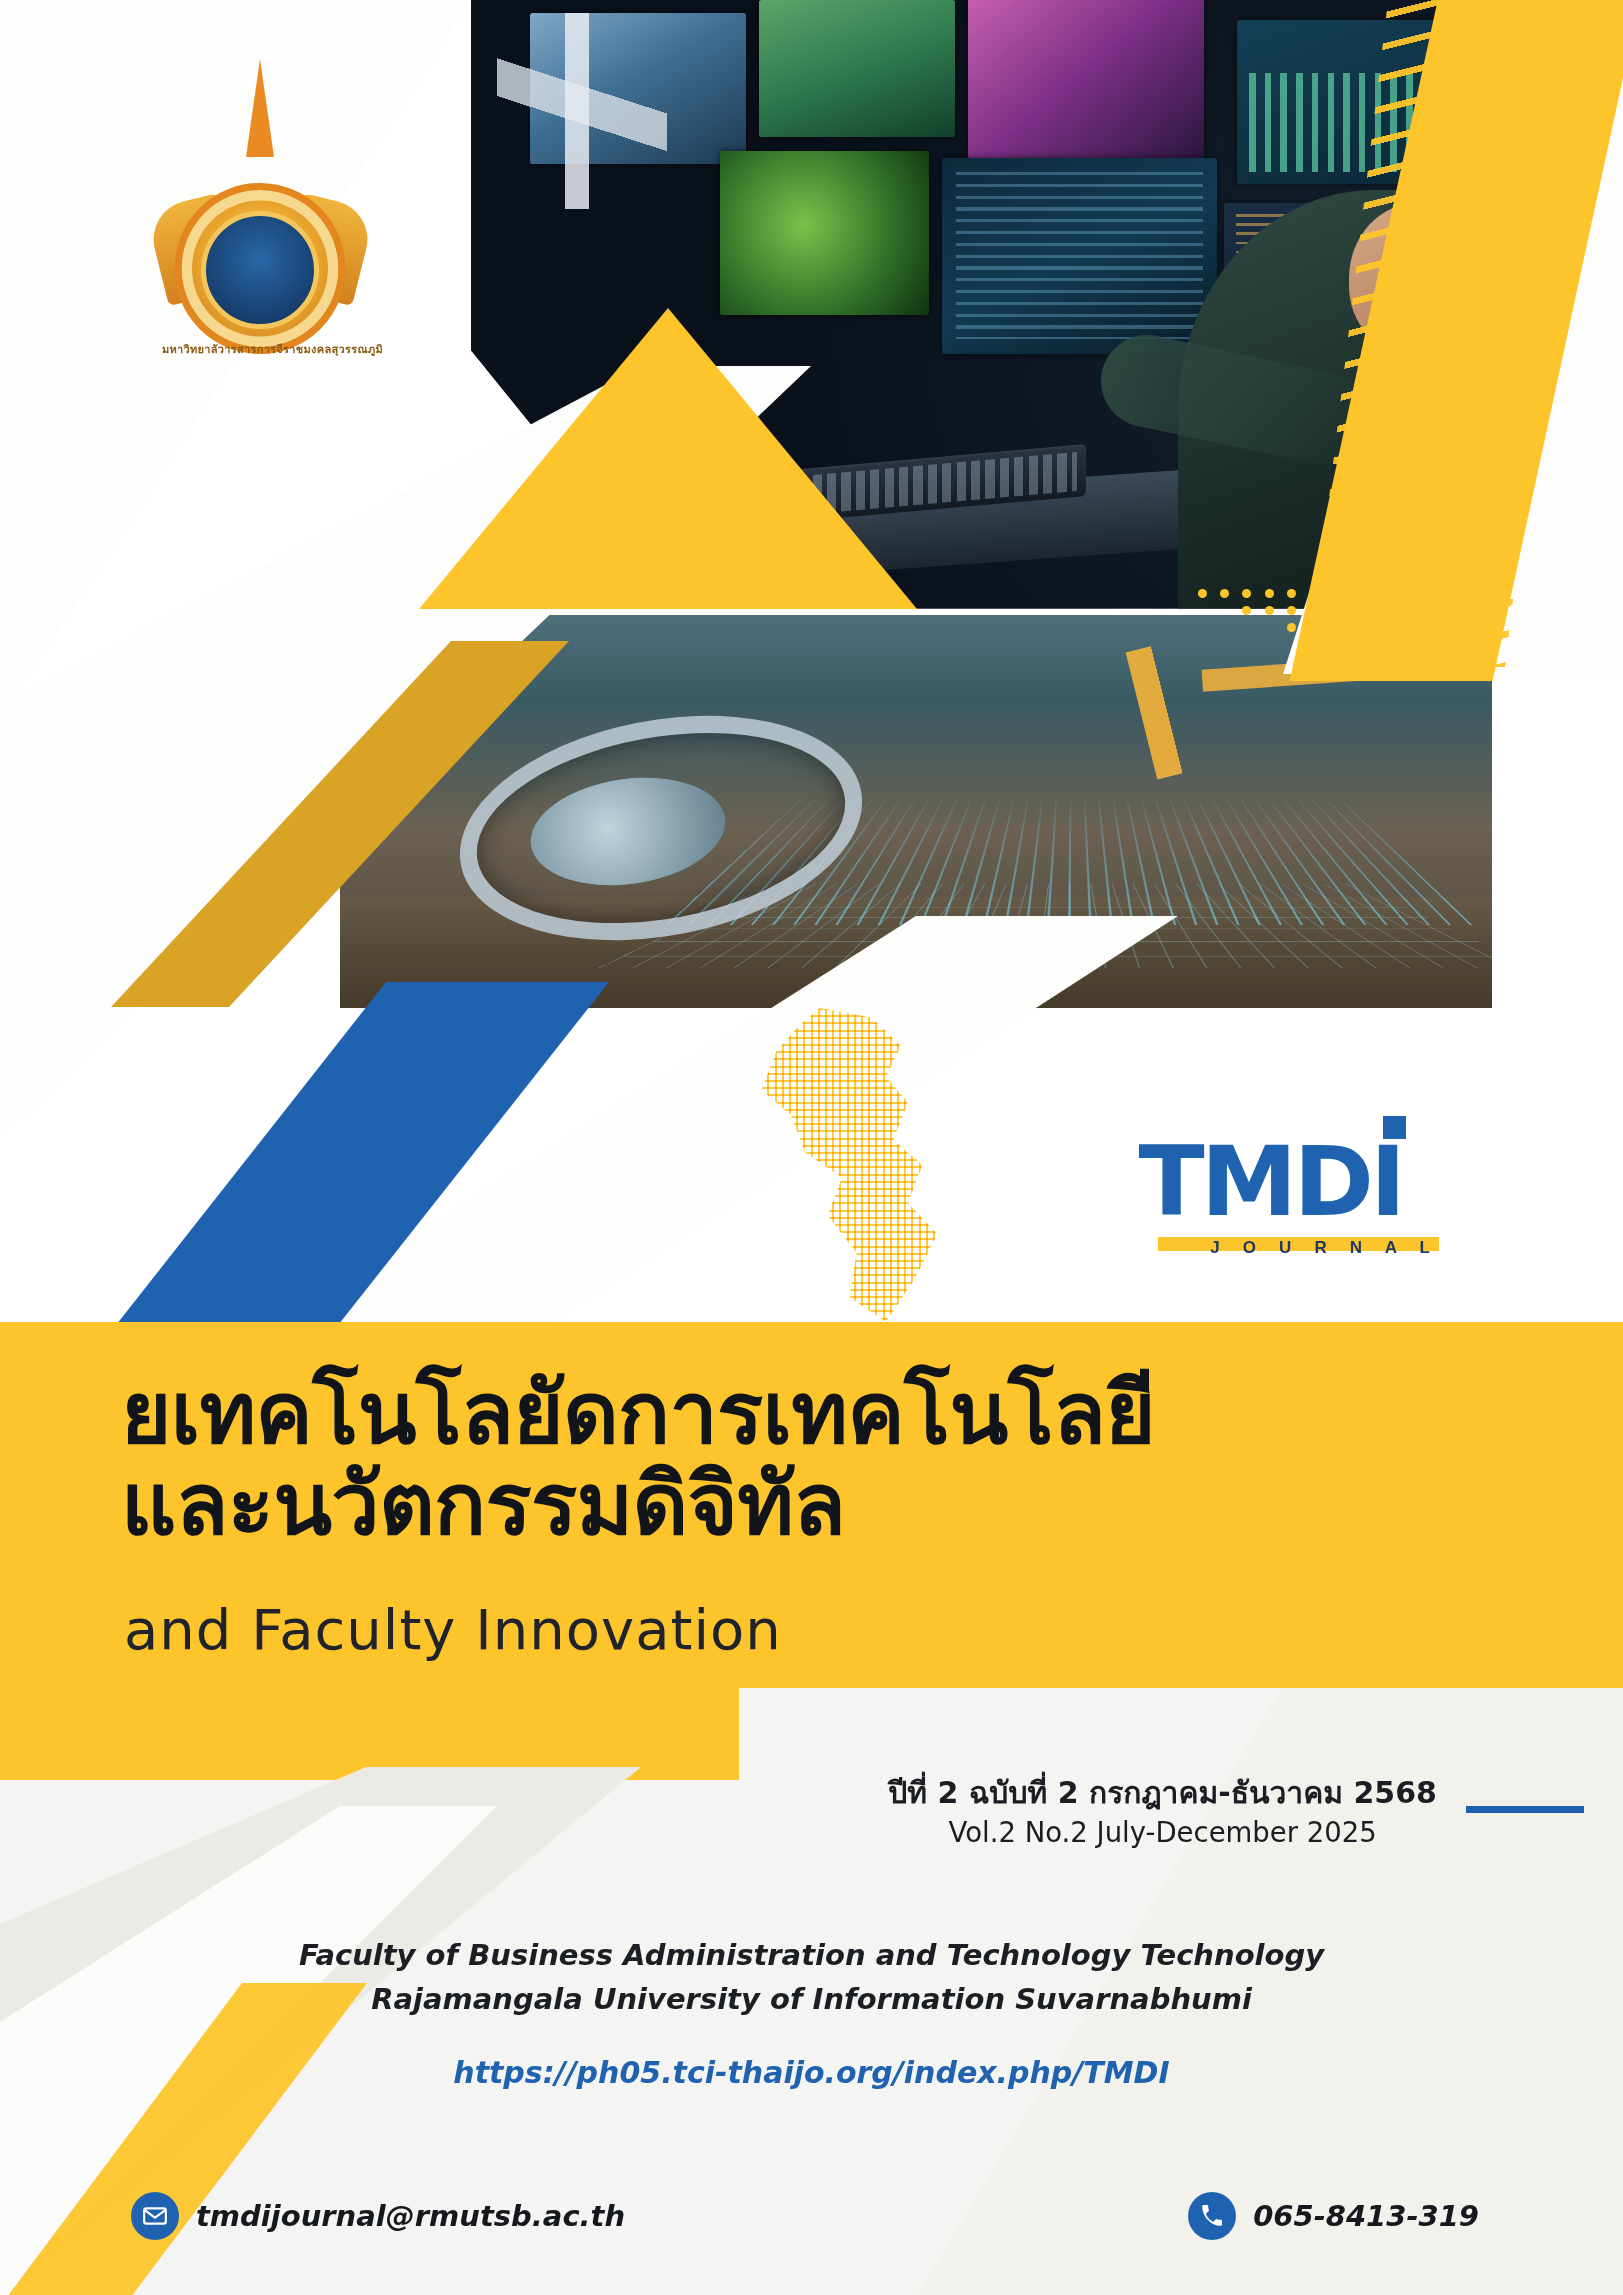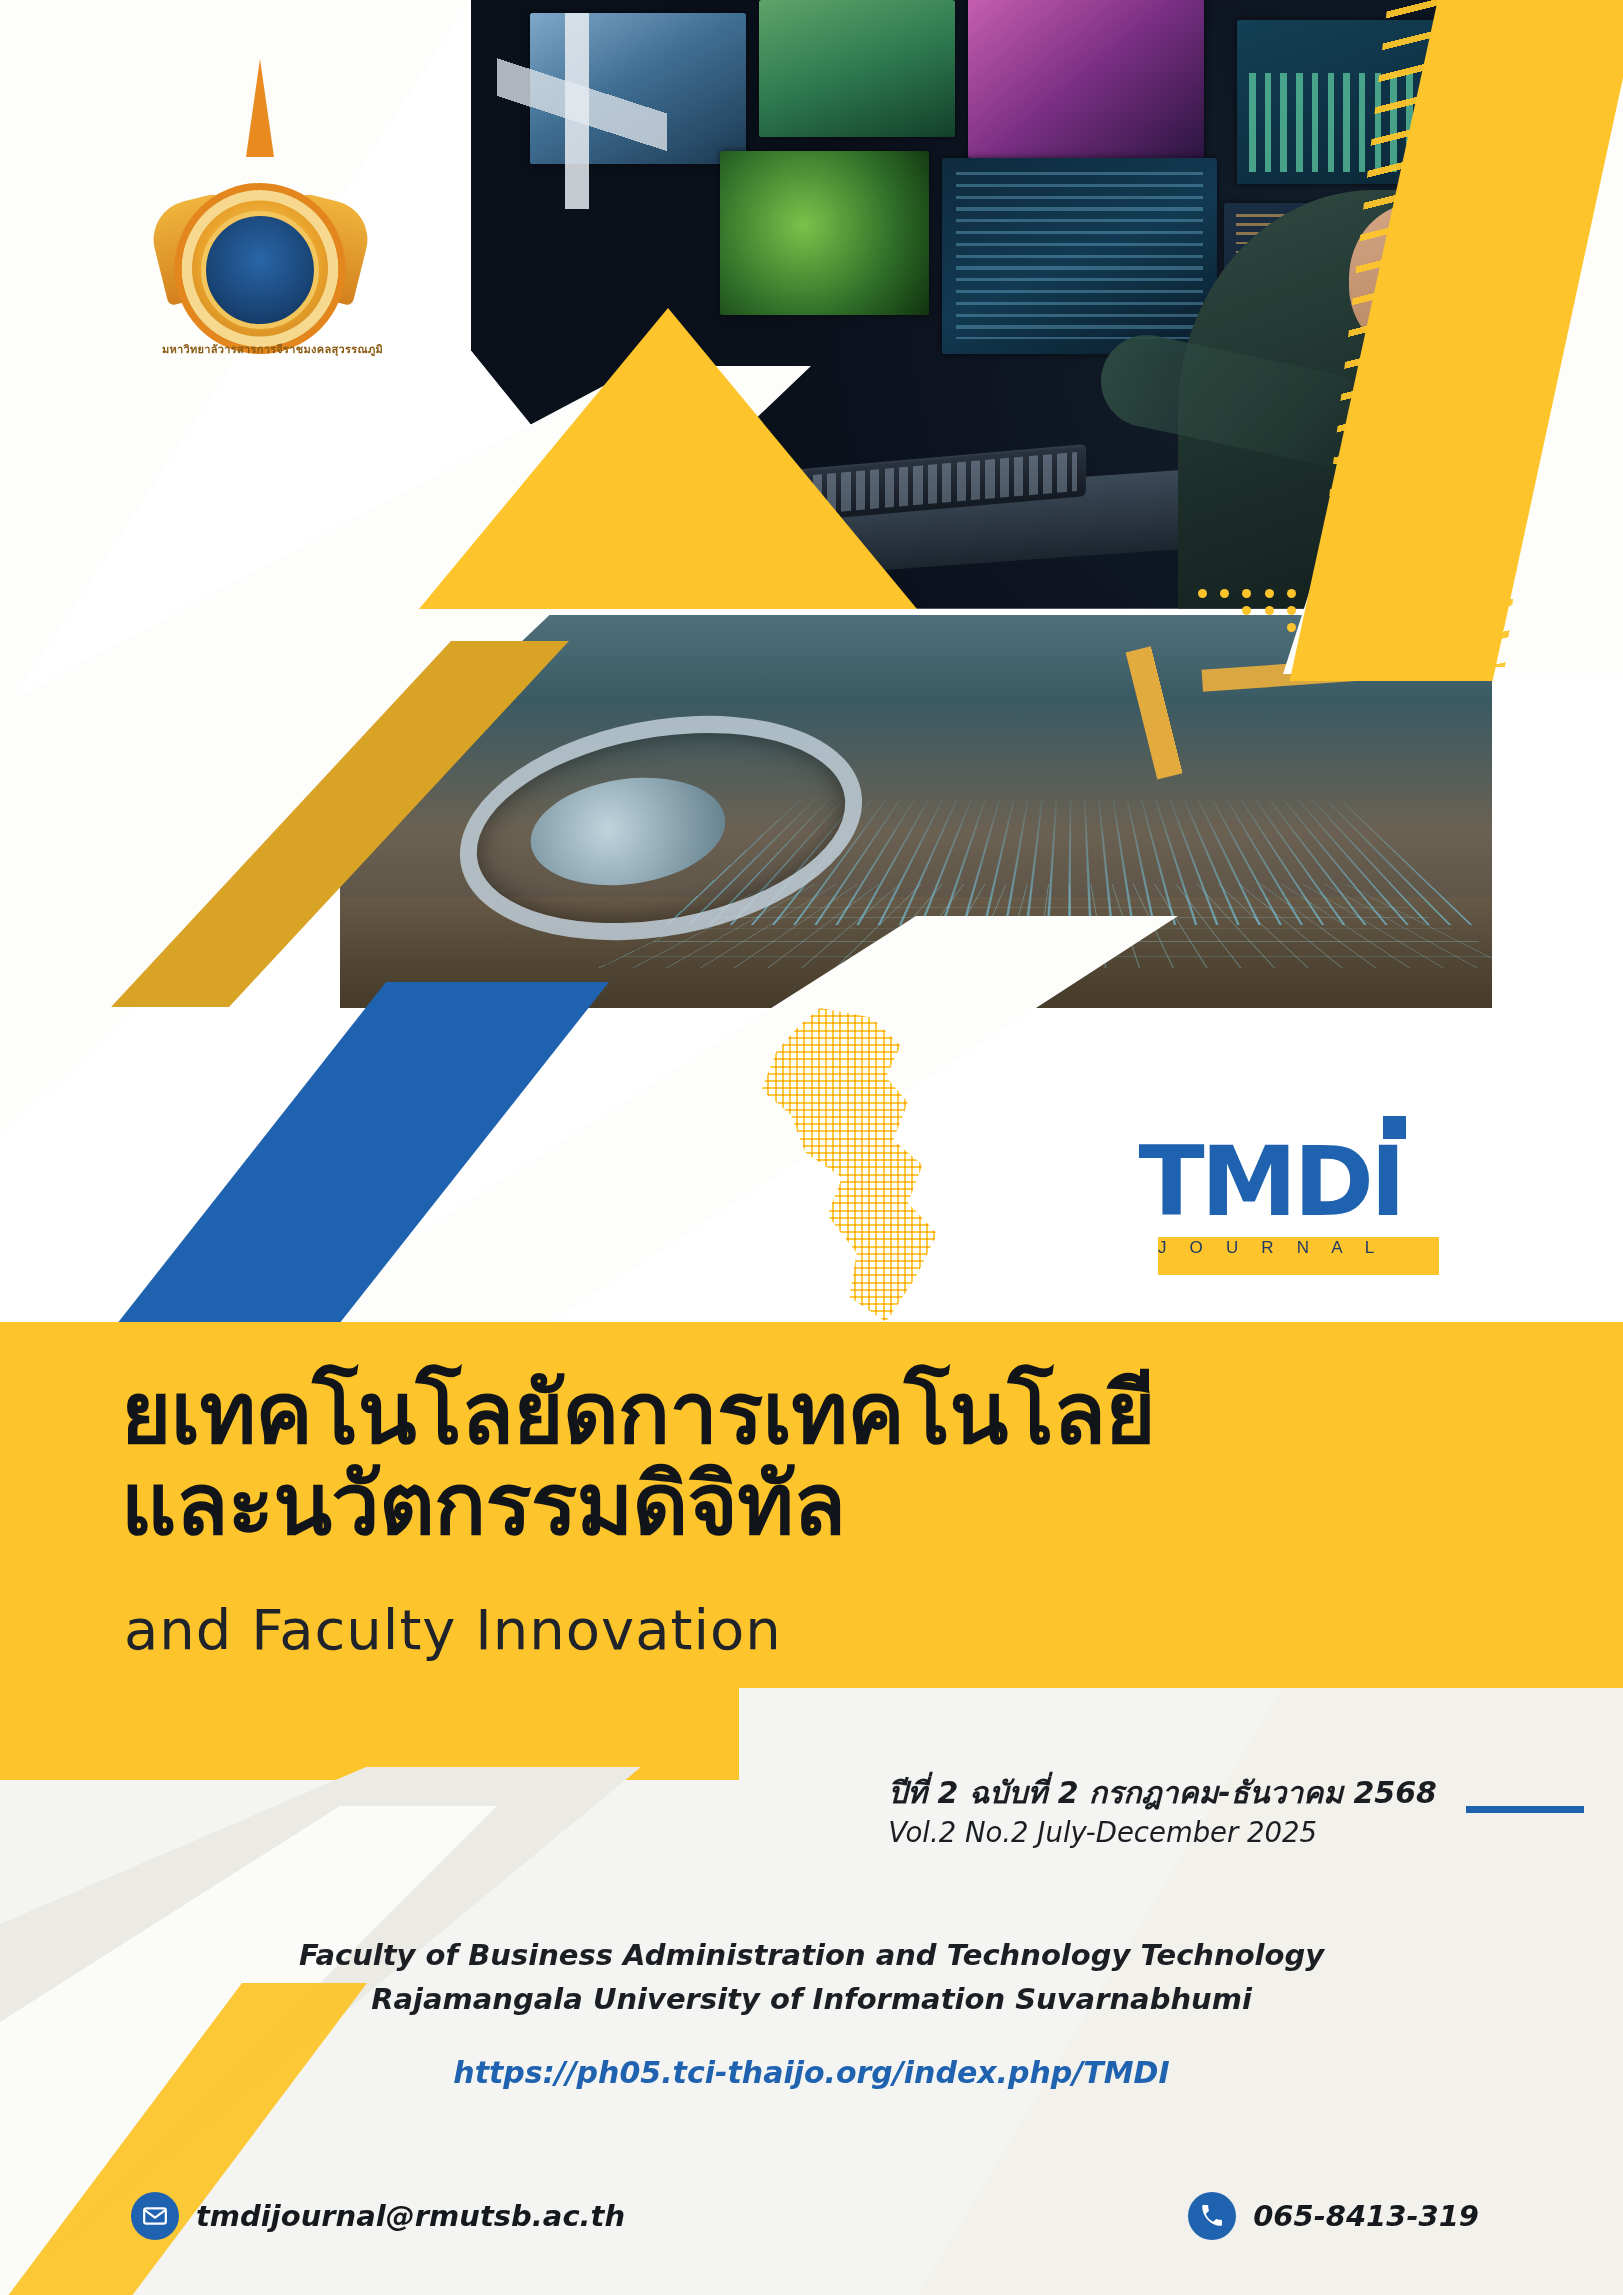--- a/index.html
+++ b/index.html
@@ -265,25 +265,25 @@
     color:#1f63b0;
     line-height:1;
     position:absolute; left:6.5px; top:6.5px;
   }
   .tmdi-word .dot-sq{
     position:absolute; right:-3.9px; top:-17px;
     width:23.6px;height:23.6px;background:#1f63b0;
   }
   .tmdi-journal{
     position:absolute; left:26px; top:111px;
-    width:281px; height:38px;
+    width:281px; height:14px;
     background:#fdc52b;
     color:#1f3a63;
-    font-size:17px; letter-spacing:9.2px; font-weight:normal;
-    text-align:left; line-height:22px;
+    font-size:17px; letter-spacing:9.2px; font-weight:bold;
+    text-align:right; line-height:22px;
   }
 
   
   .emblem{
     position:absolute; left:162px; top:59px; width:196px; height:347px;
   }
   .emblem-spire{
     position:absolute; left:50%; top:0; transform:translateX(-50%);
     width:0;height:0;border-left:14.4px solid transparent;border-right:14.4px solid transparent;
     border-bottom:98px solid #e98b20;
@@ -337,22 +337,21 @@
     font-family:"DejaVu Sans", sans-serif;
     font-size:56px;
     line-height:1.18;
     color:#20242a;
     letter-spacing:1px;
   }
 
   
   .issue-block{
     position:absolute; right:186px; top:1773px;
-    text-align:left;
-    font-style: italic;
+    text-align:center;
     color:#1a1d22;
   }
   .issue-th{ font-size:30px; line-height:1.35; font-weight:bold; font-family:"DejaVu Sans", sans-serif;}
   .issue-en{ font-size:27.5px; line-height:1.35; font-family:"DejaVu Sans", sans-serif;}
   .issue-rule{
     position:absolute; right:39px; top:1806px; width:118px; height:6.5px; background:#1f63b0;
   }
 
   
   .low-wedge-gray{

